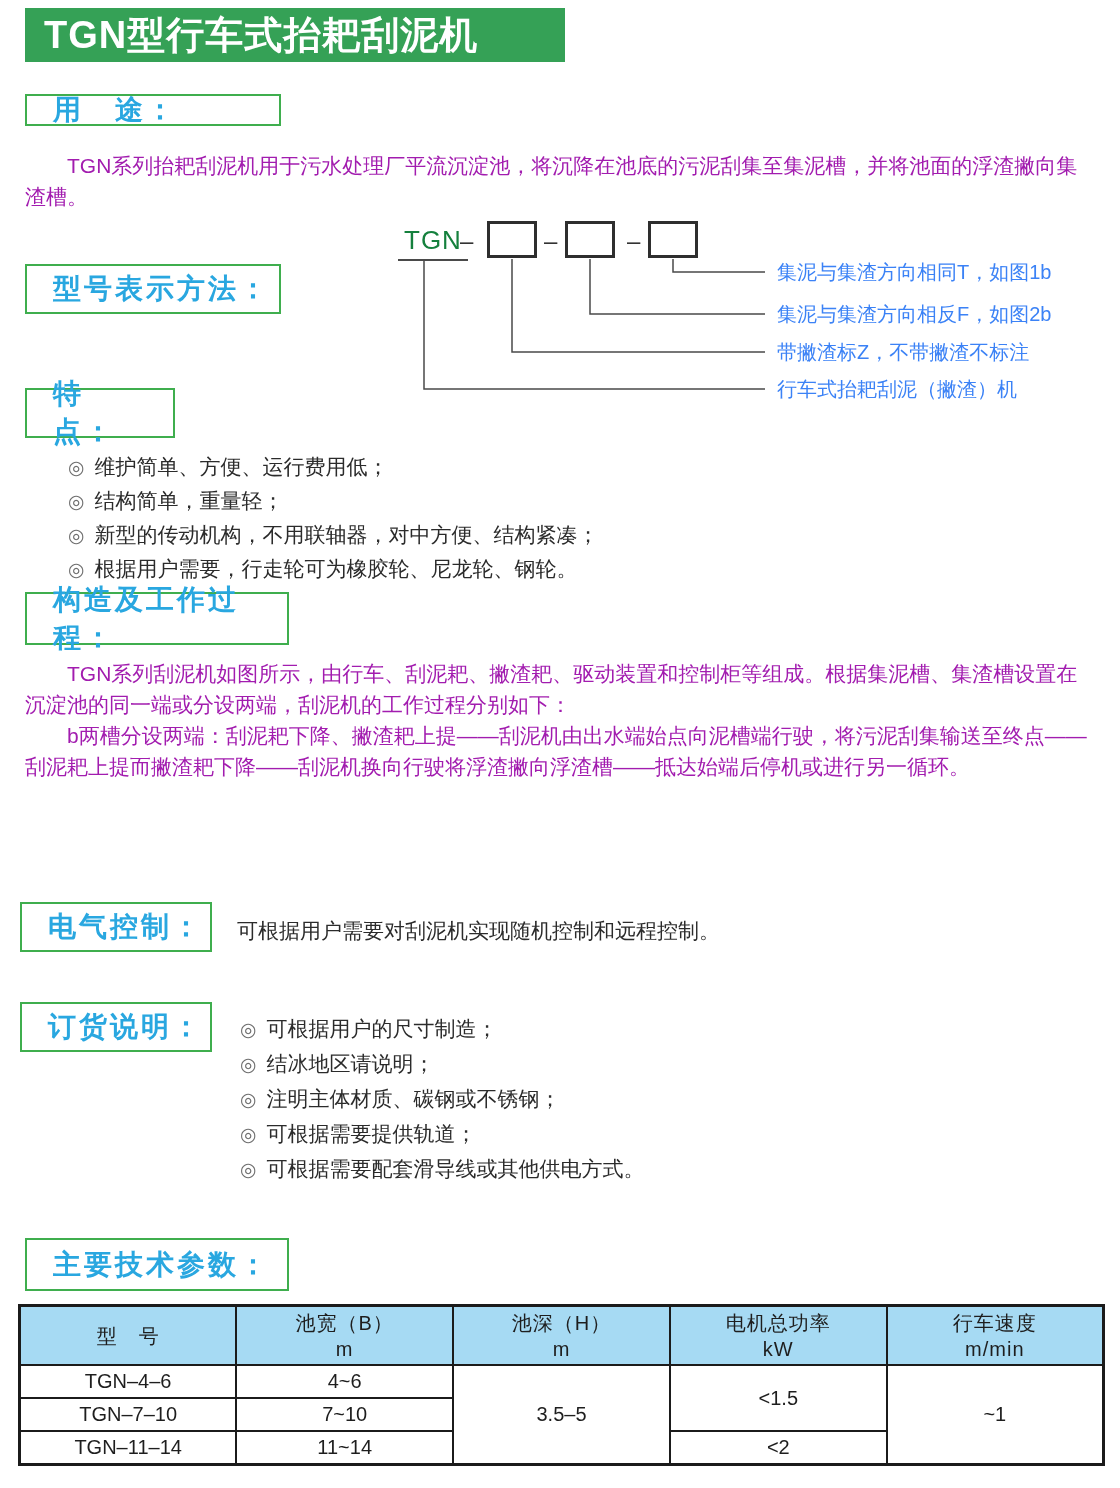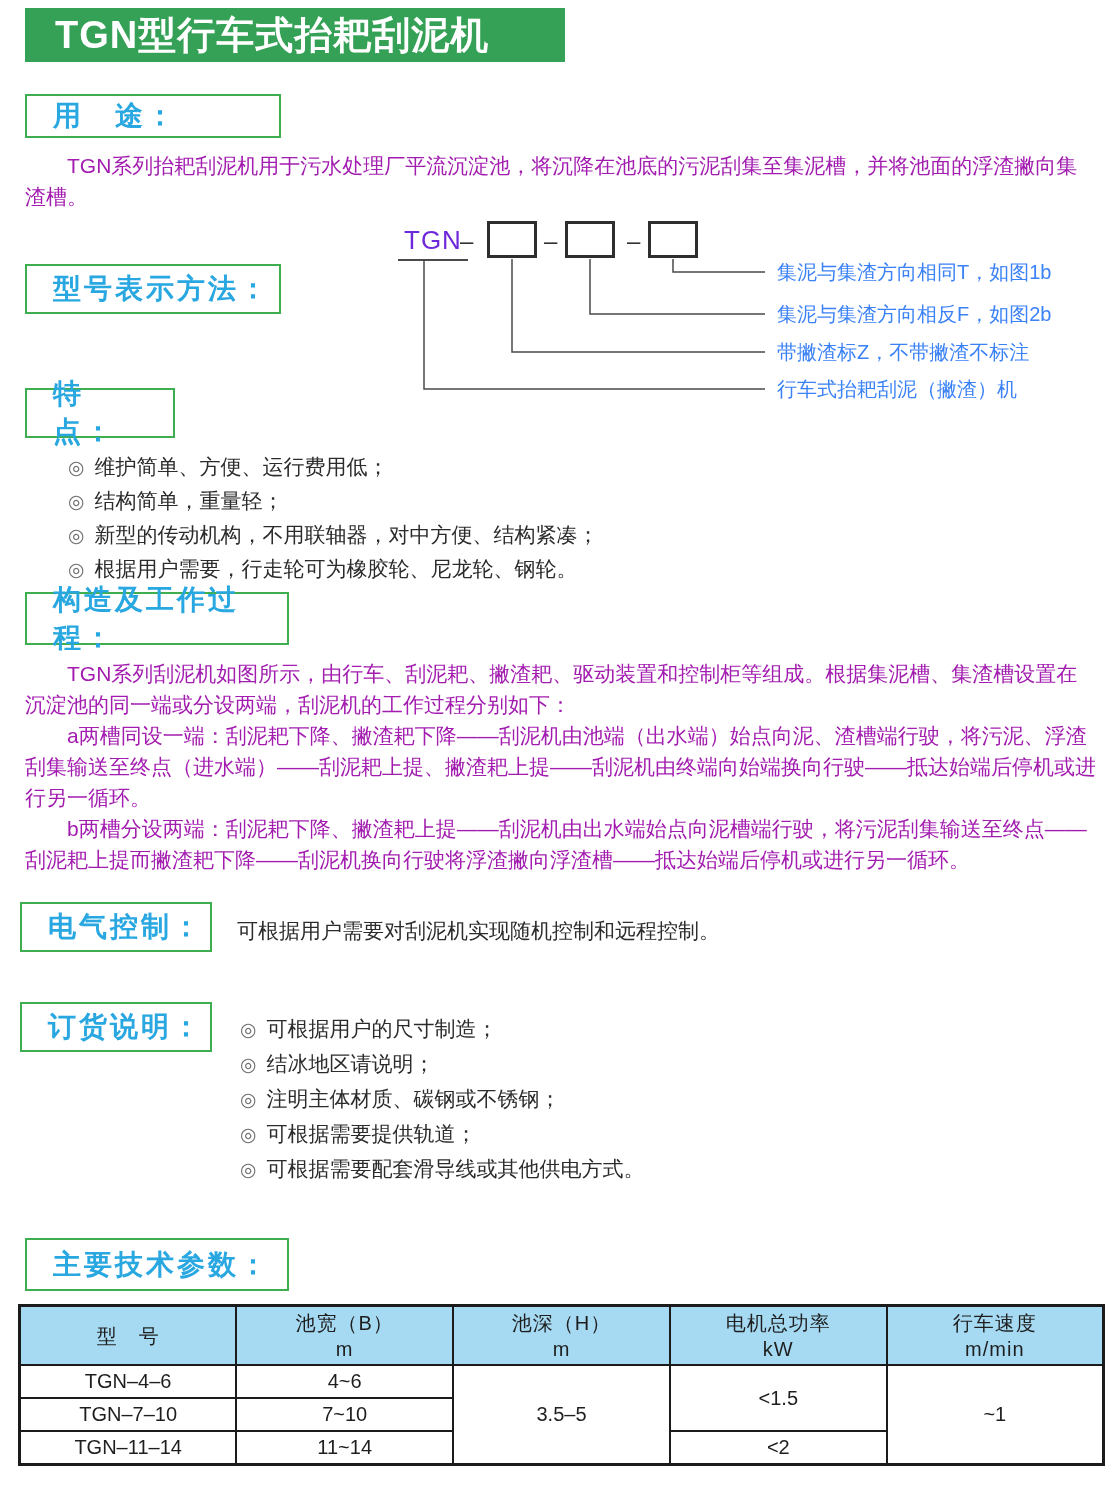--- a/index.html
+++ b/index.html
@@ -9,45 +9,45 @@
     background:#ffffff;
     font-family:"Liberation Sans","DejaVu Sans",sans-serif;
     color:#2b2b2b;
     overflow:hidden;
   }
   
   .banner{
     position:absolute;left:25px;top:8px;width:540px;height:54px;
     background:#35a156;color:#ffffff;
     font-size:38px;font-weight:bold;letter-spacing:1px;
-    display:flex;align-items:center;padding-left:30px;box-sizing:border-box;
+    display:flex;align-items:center;padding-left:19px;box-sizing:border-box;
   }
   
   .sec-box{
     position:absolute;box-sizing:border-box;
     border:2px solid #3fae4e;background:#ffffff;
     color:#29a7e0;font-weight:bold;font-size:28px;letter-spacing:3px;
     display:flex;align-items:center;padding-left:26px;
   }
-  .box-usage{left:25px;top:94px;width:256px;height:44px;}
+  .box-usage{left:25px;top:94px;width:256px;height:32px;}
   .box-model{left:25px;top:264px;width:256px;height:50px;}
   .box-features{left:25px;top:388px;width:150px;height:50px;}
   .box-structure{left:25px;top:592px;width:264px;height:53px;}
   .box-electric{left:20px;top:902px;width:192px;height:50px;}
   .box-ordering{left:20px;top:1002px;width:192px;height:50px;}
   .box-params{left:25px;top:1238px;width:264px;height:53px;}
   
   .para{font-size:21px;line-height:31px;color:#a21caf;margin:0;text-indent:2em;}
   .usage-body{position:absolute;left:25px;top:150px;width:1072px;}
   .structure-body{position:absolute;left:25px;top:658px;width:1072px;}
   
   .diagram{position:absolute;left:0;top:215px;width:1120px;height:195px;}
   .tgn-prefix{
     position:absolute;left:398px;top:10px;
-    font-size:26px;color:#6d28d9;letter-spacing:1px;
+    font-size:26px;color:#15803d;letter-spacing:1px;
     border-bottom:2px solid #4a4a4a;padding:0 6px 3px 6px;
   }
   .code-dash{position:absolute;top:12px;font-size:24px;color:#333;}
   .dash-1{left:460px;} .dash-2{left:544px;} .dash-3{left:627px;}
   .code-box{
     position:absolute;top:6px;width:50px;height:37px;box-sizing:border-box;
     border:3px solid #2e2e2e;background:#fff;
   }
   .code-box-1{left:487px;} .code-box-2{left:565px;} .code-box-3{left:648px;}
   .diagram svg{position:absolute;left:0;top:0;}
@@ -117,21 +117,20 @@
 <div class="feature-list">
   <div class="li"><span class="bullet">◎</span><span>维护简单、方便、运行费用低；</span></div>
   <div class="li"><span class="bullet">◎</span><span>结构简单，重量轻；</span></div>
   <div class="li"><span class="bullet">◎</span><span>新型的传动机构，不用联轴器，对中方便、结构紧凑；</span></div>
   <div class="li"><span class="bullet">◎</span><span>根据用户需要，行走轮可为橡胶轮、尼龙轮、钢轮。</span></div>
 </div>
 
 <div class="sec-box box-structure">构造及工作过程：</div>
 <div class="structure-body">
   <p class="para">TGN系列刮泥机如图所示，由行车、刮泥耙、撇渣耙、驱动装置和控制柜等组成。根据集泥槽、集渣槽设置在沉淀池的同一端或分设两端，刮泥机的工作过程分别如下：</p>
-  <p class="para">a两槽同设一端：刮泥耙下降、撇渣耙下降——刮泥机由池端（出水端）始点向泥、渣槽端行驶，将污泥、浮渣刮集输送至终点（进水端）——刮泥耙上提、撇渣耙上提——刮泥机由终端向始端换向行驶——抵达始端后停机或进行另一循环。</p>
   <p class="para">b两槽分设两端：刮泥耙下降、撇渣耙上提——刮泥机由出水端始点向泥槽端行驶，将污泥刮集输送至终点——刮泥耙上提而撇渣耙下降——刮泥机换向行驶将浮渣撇向浮渣槽——抵达始端后停机或进行另一循环。</p>
 </div>
 
 <div class="sec-box box-electric">电气控制：</div>
 <div class="electric-body">可根据用户需要对刮泥机实现随机控制和远程控制。</div>
 
 <div class="sec-box box-ordering">订货说明：</div>
 <div class="order-list">
   <div class="li"><span class="bullet">◎</span><span>可根据用户的尺寸制造；</span></div>
   <div class="li"><span class="bullet">◎</span><span>结冰地区请说明；</span></div>

